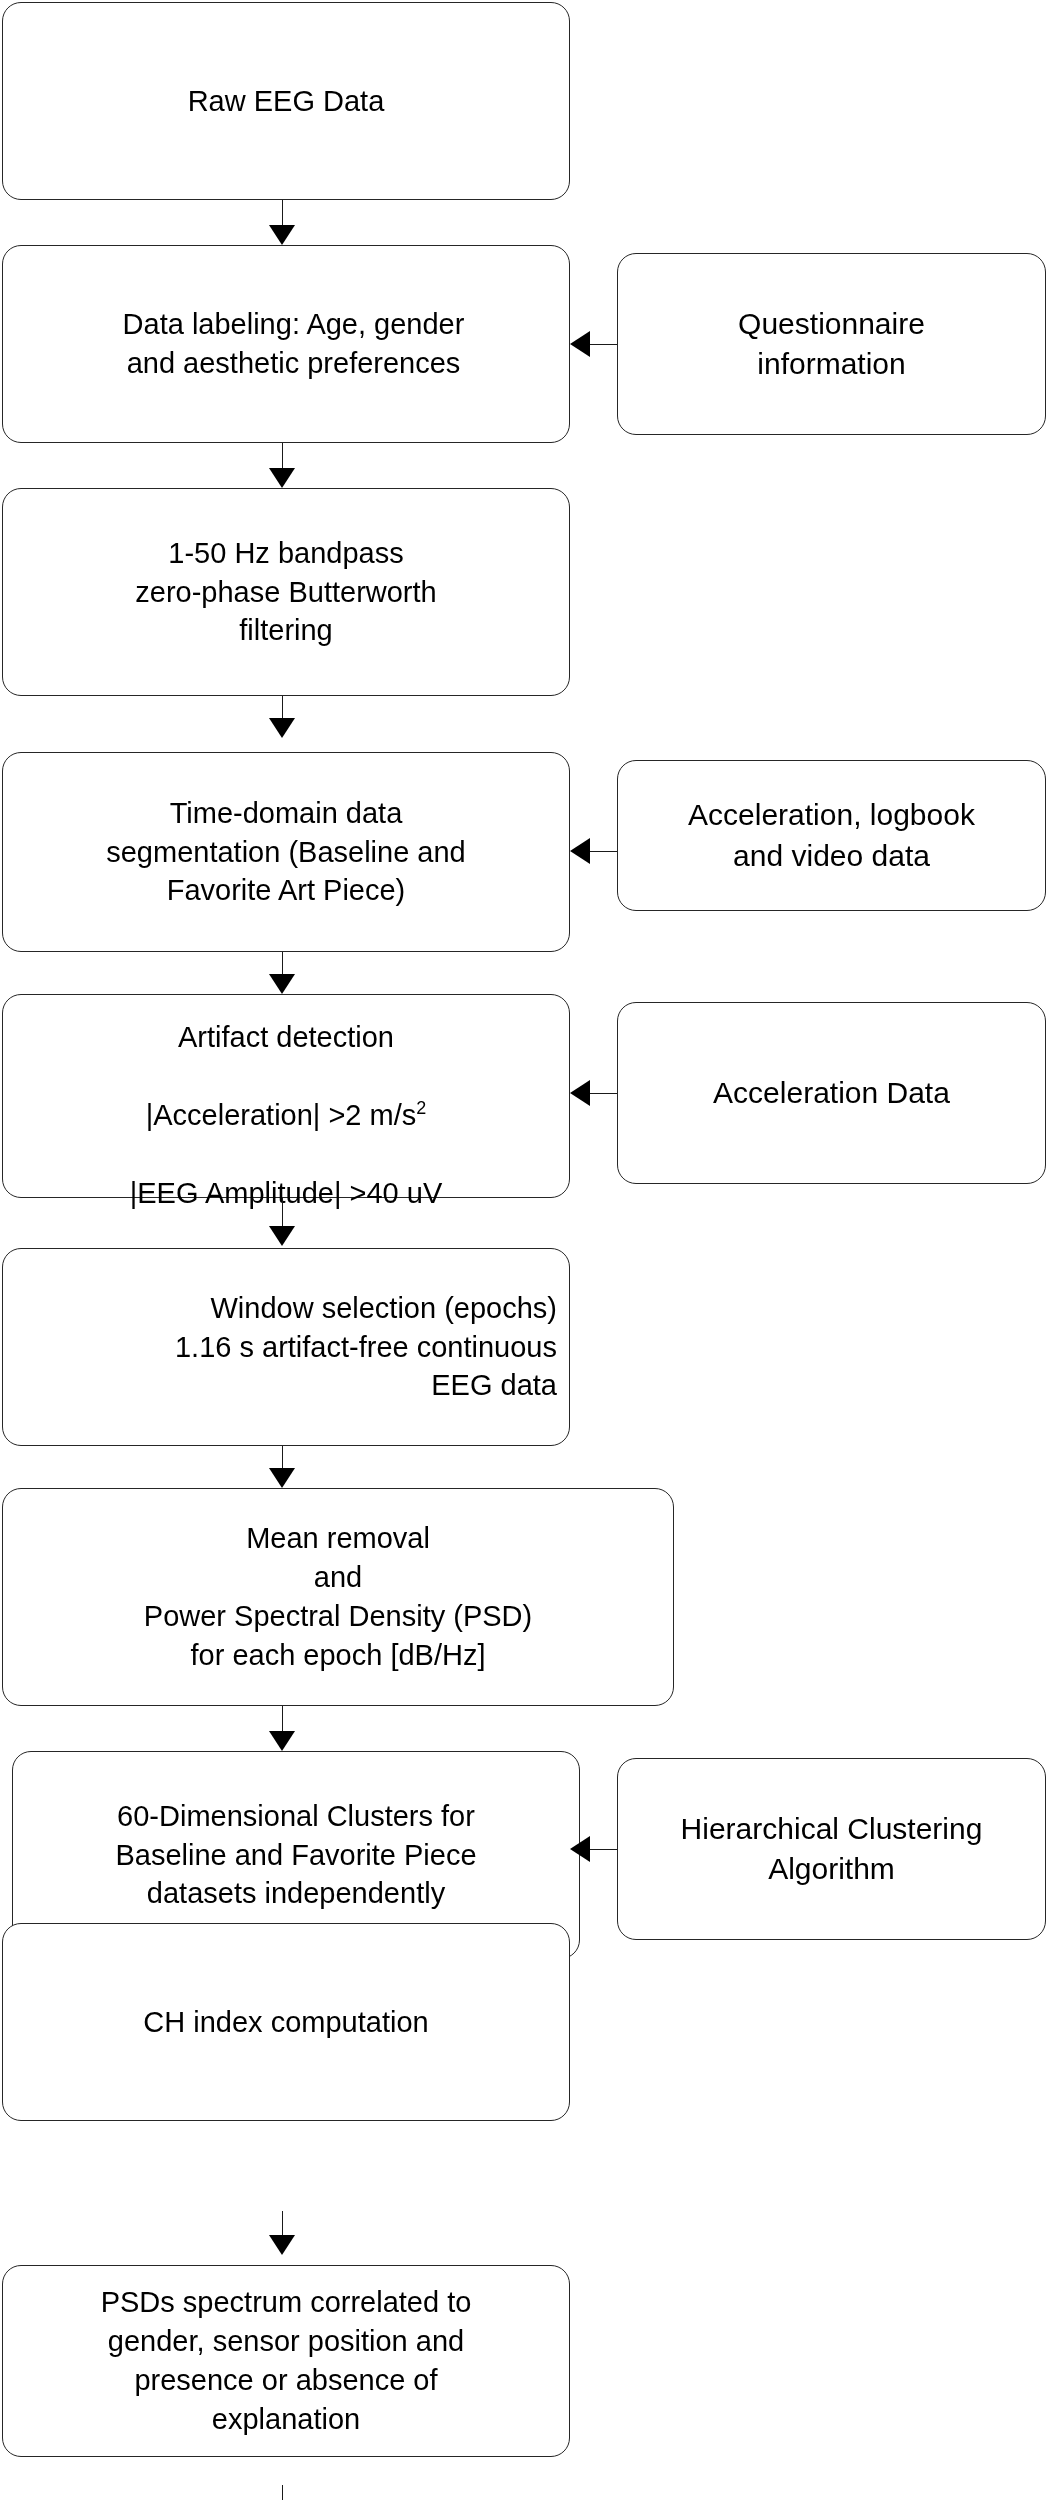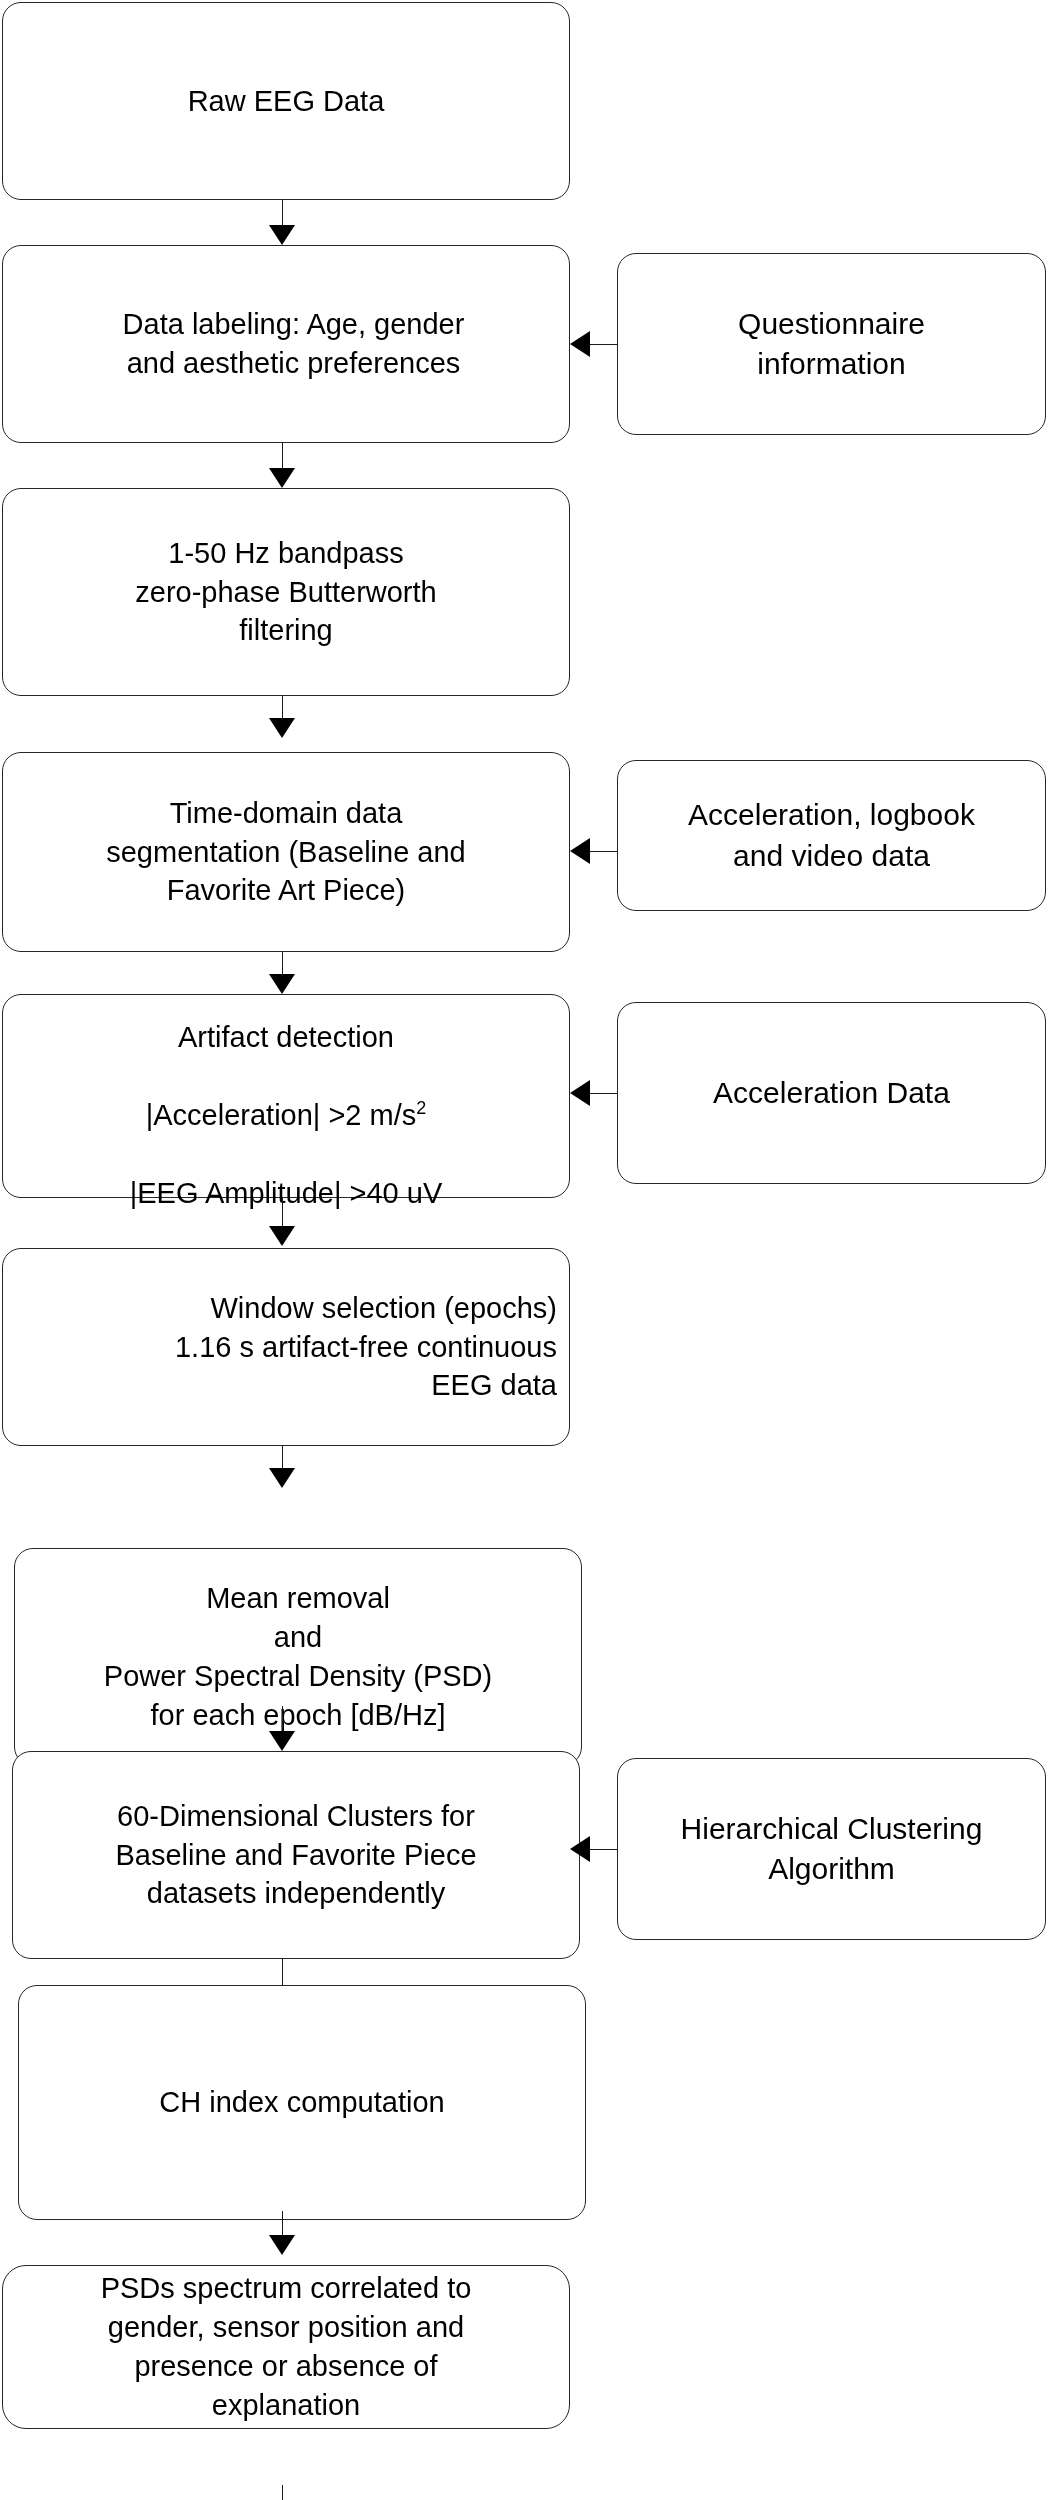--- a/index.html
+++ b/index.html
@@ -159,21 +159,21 @@
     <span class="label">Window selection (epochs)
 1.16 s artifact-free continuous
 EEG data</span>
   </div>
 
   <div class="v-conn" style="left:282px; top:1446px; height:42px;">
     <div class="shaft" style="height:24px;"></div>
     <div class="head" style="top:22px;"></div>
   </div>
 
-  <div class="node" style="left:2px; top:1548px; width:568px; height:218px;margin-left:12px;">
+  <div class="node" style="left:2px; top:1488px; width:672px; height:218px;">
     <span class="label">Mean removal
 and
 Power Spectral Density (PSD)
 for each epoch [dB/Hz]</span>
   </div>
 
   <div class="v-conn" style="left:282px; top:1706px; height:45px;">
     <div class="shaft" style="height:27px;"></div>
     <div class="head" style="top:25px;"></div>
   </div>
@@ -182,30 +182,30 @@
     <span class="label">60-Dimensional Clusters for
 Baseline and Favorite Piece
 datasets independently</span>
   </div>
 
   <div class="v-conn" style="left:282px; top:1959px; height:48px;">
     <div class="shaft" style="height:30px;"></div>
     <div class="head" style="top:28px;"></div>
   </div>
 
-  <div class="node" style="left:2px; top:1985px; width:568px; height:235px;margin-left:16px;">
+  <div class="node" style="left:2px; top:1923px; width:568px; height:198px;">
     <span class="label">CH index computation</span>
   </div>
 
   <div class="v-conn" style="left:282px; top:2211px; height:44px;">
     <div class="shaft" style="height:26px;"></div>
     <div class="head" style="top:24px;"></div>
   </div>
 
-  <div class="node" style="left:2px; top:2265px; width:568px; height:164px;border-radius:24px;">
+  <div class="node" style="left:2px; top:2265px; width:568px; height:192px;">
     <span class="label">PSDs spectrum correlated to
 gender, sensor position and
 presence or absence of
 explanation</span>
   </div>
 
   <div class="stub" style="left:282px; top:2485px; height:15px;"></div>
 
   <div class="node side" style="left:617px; top:253px; width:429px; height:182px;">
     <span class="label">Questionnaire

